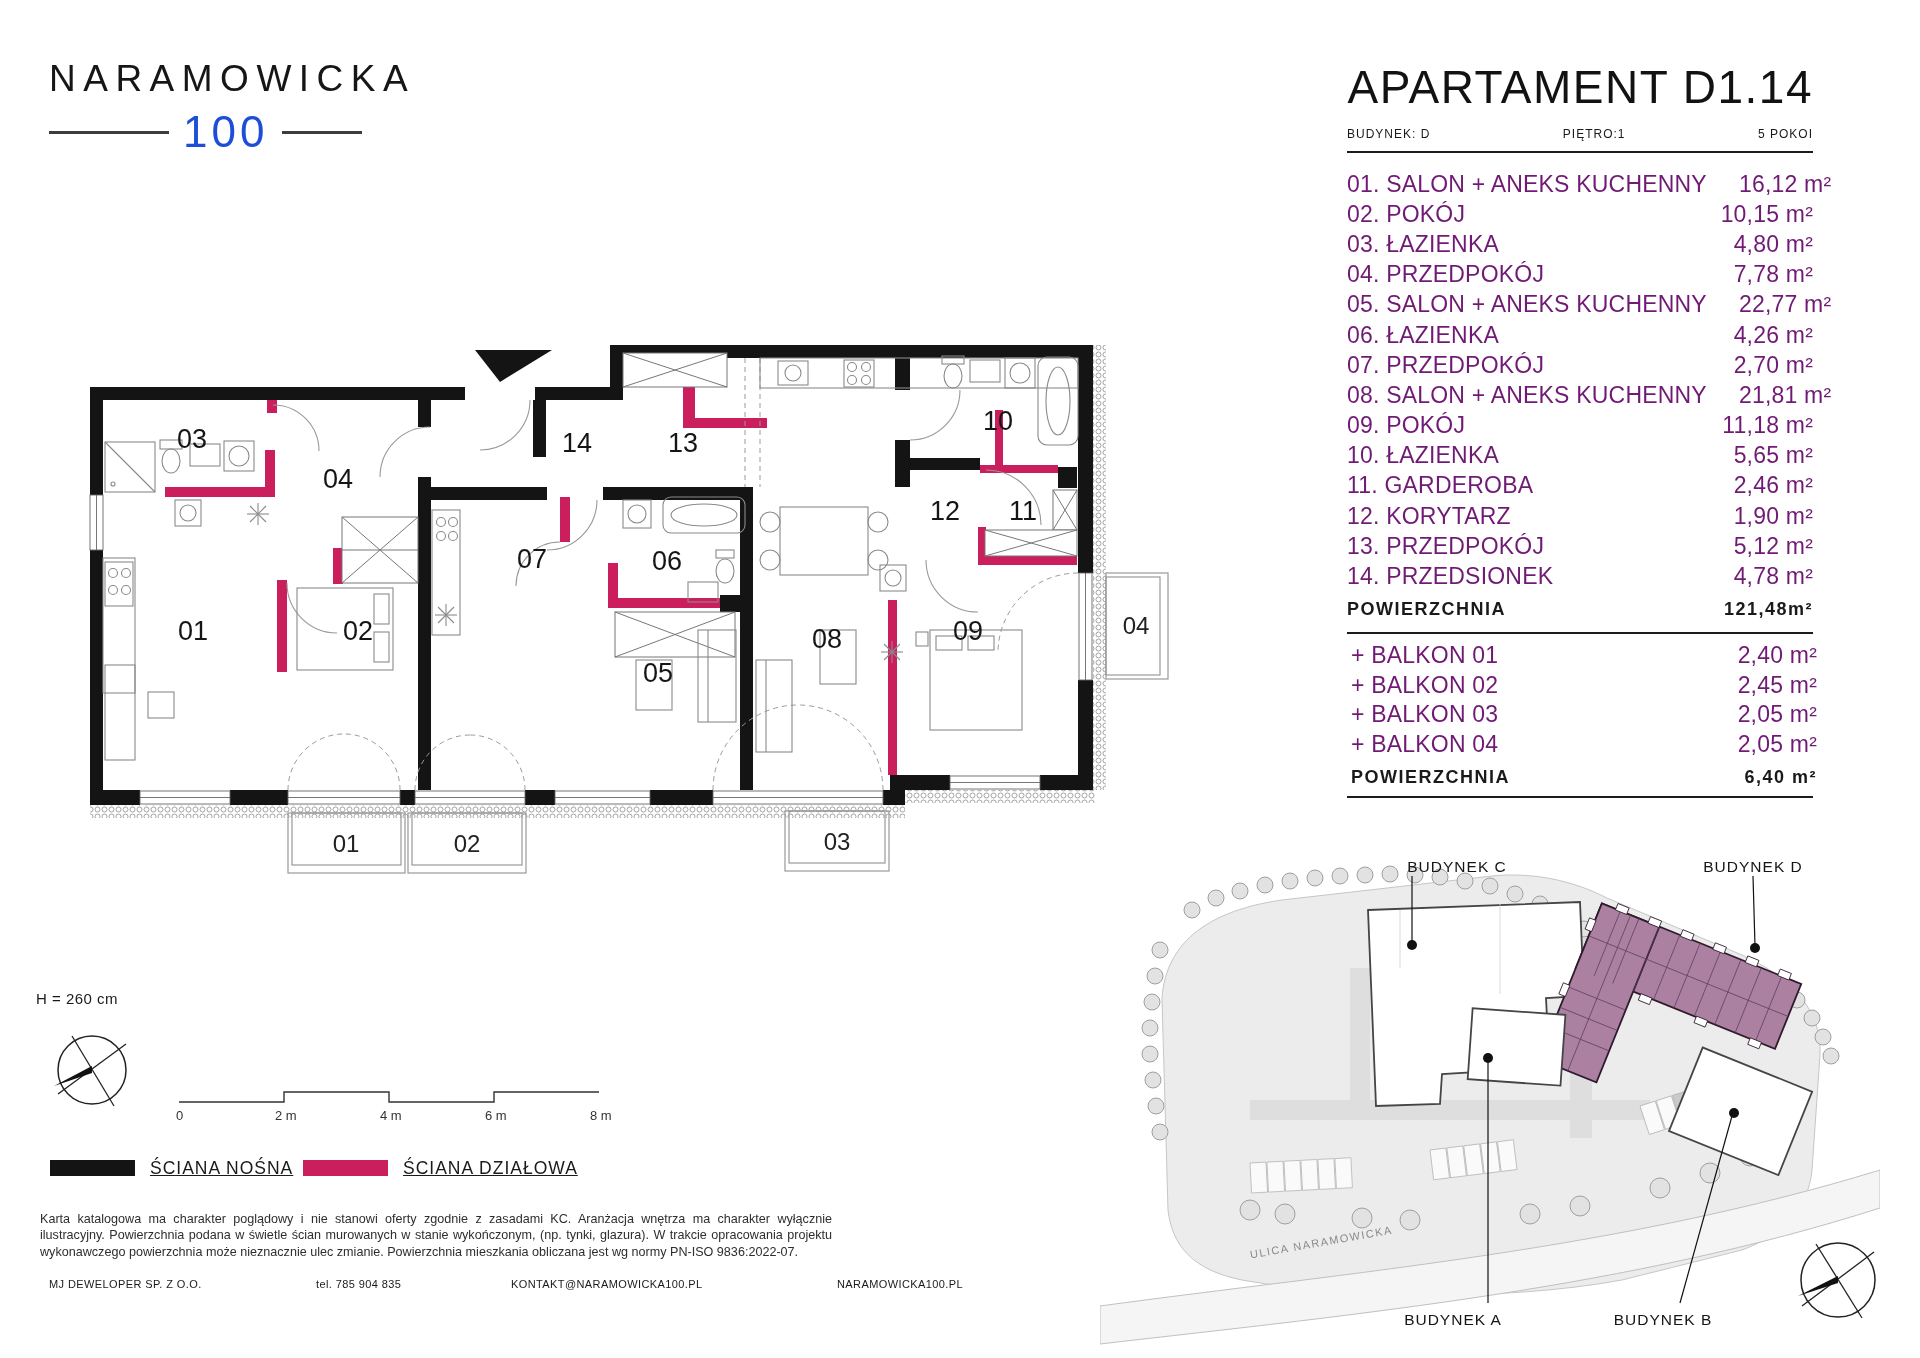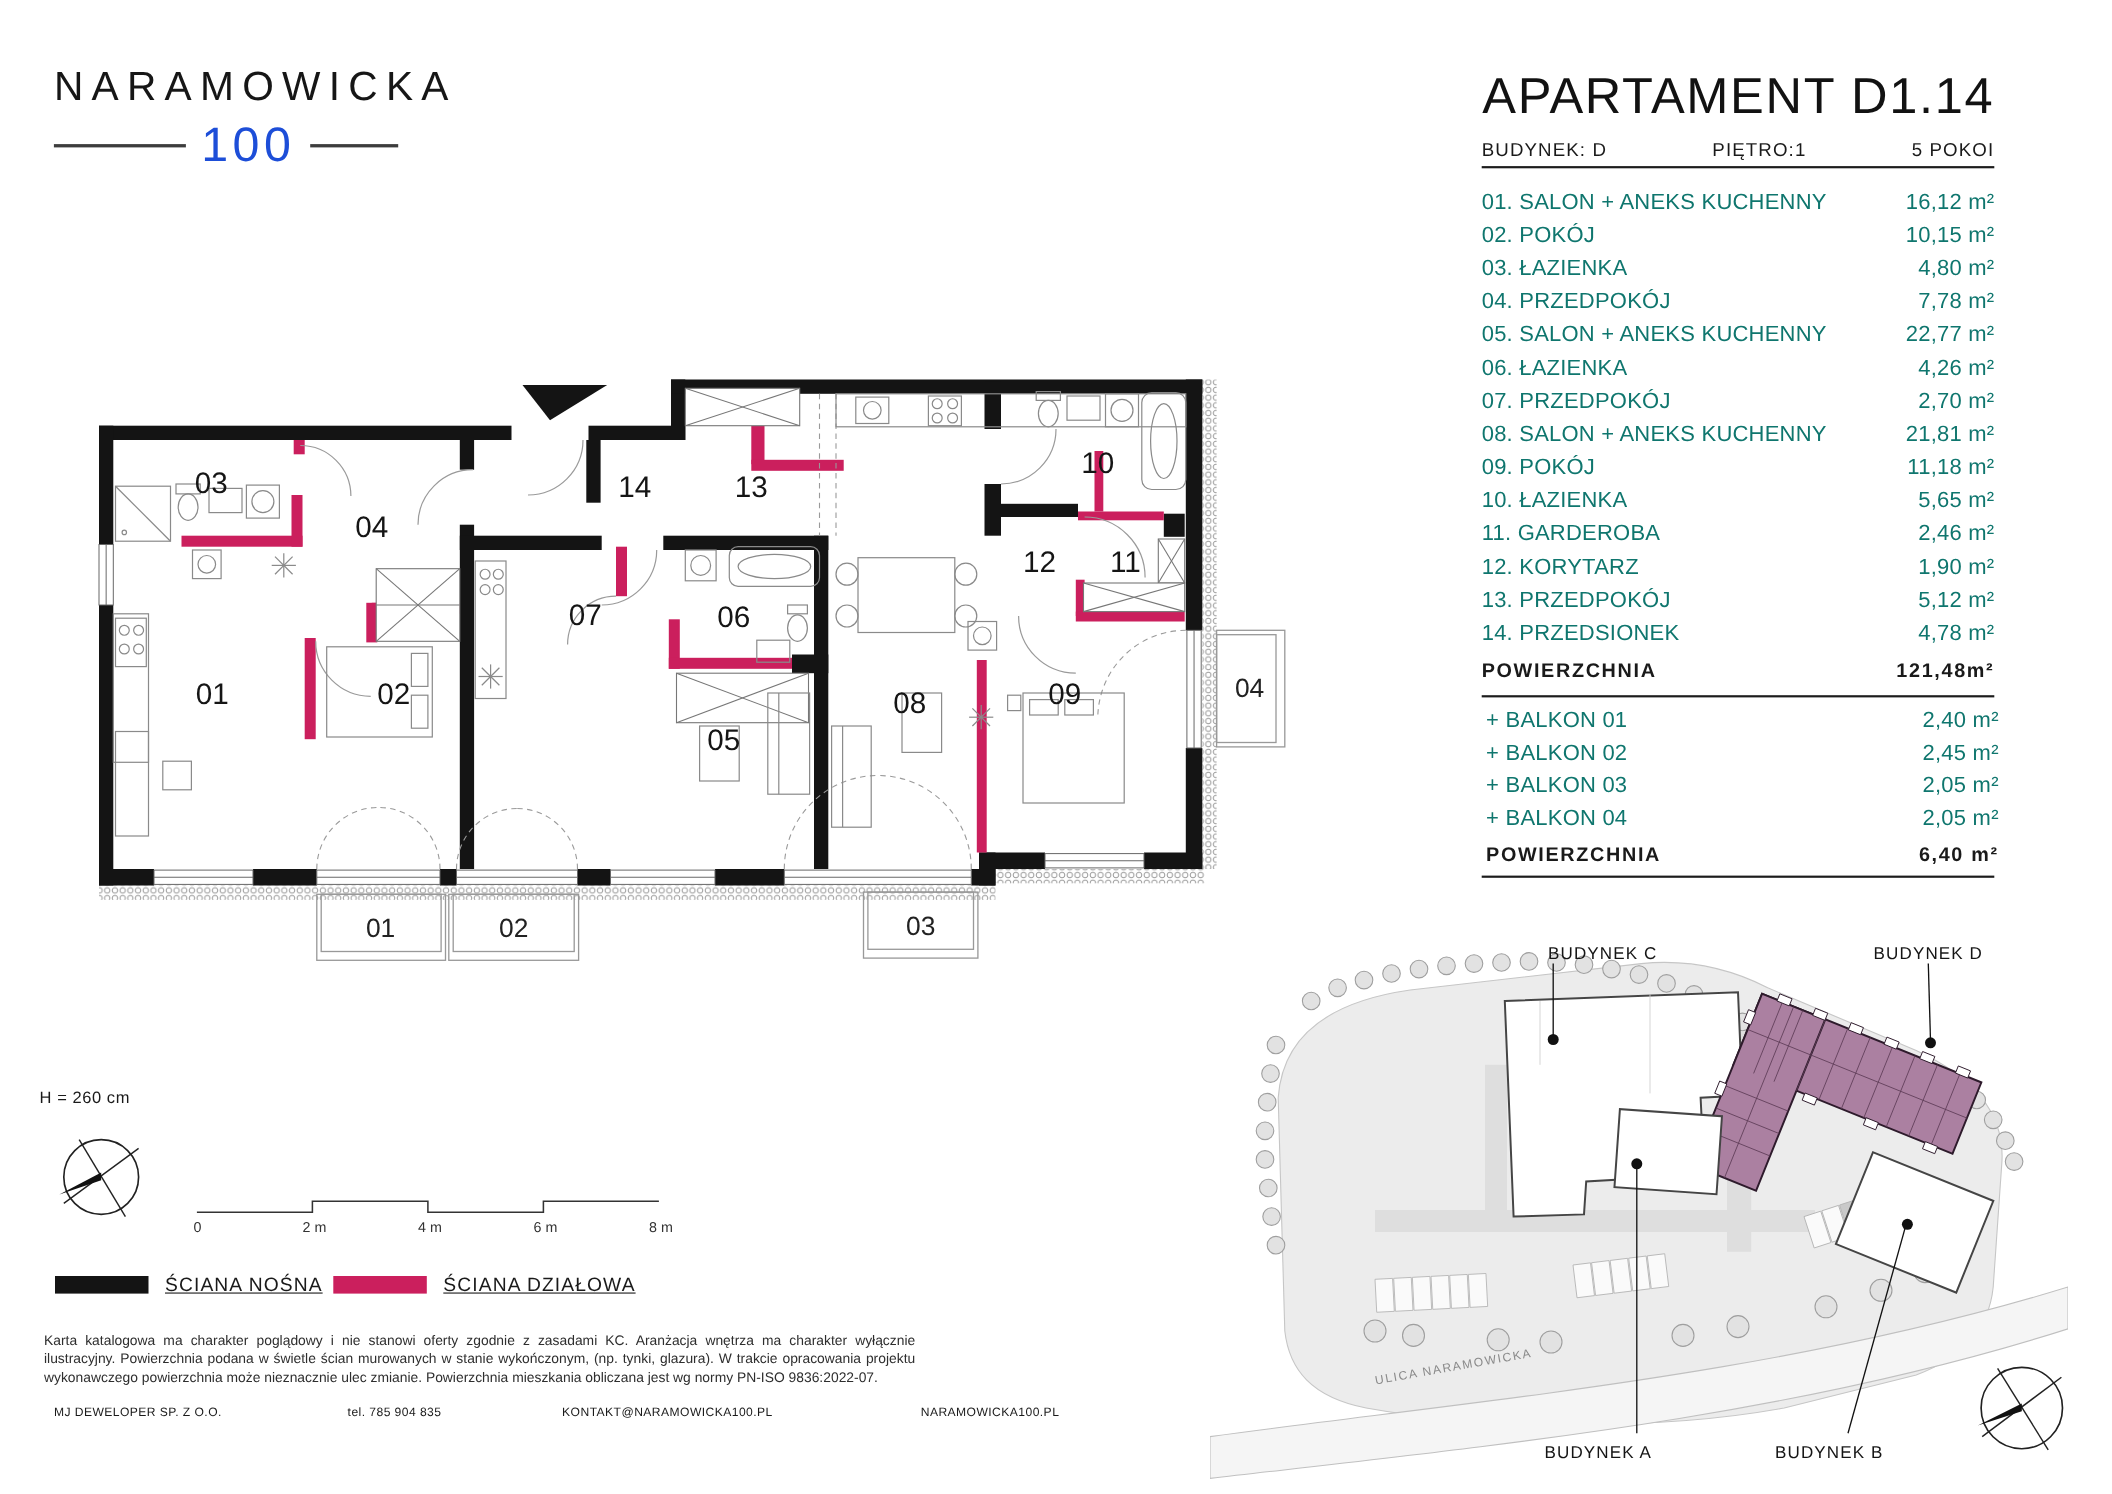--- a/index.html
+++ b/index.html
@@ -11,24 +11,24 @@
   .logo-name{font-size:37px;letter-spacing:7.5px;color:#161616;white-space:nowrap;}
   .logo-row{display:flex;align-items:center;margin-top:10px;}
   .logo-line{height:3px;background:#3d3d3d;}
   .logo-line.l{width:120px;}
   .logo-line.r{width:80px;}
   .logo-num{font-size:44px;letter-spacing:4px;color:#1d4ed8;margin:0 14px;line-height:1;}
 
   
   .panel{position:absolute;left:1347px;top:0;width:466px;}
   .title{position:absolute;top:60px;right:0;font-size:46px;letter-spacing:1.5px;color:#121212;white-space:nowrap;}
-  .meta{position:absolute;top:127px;left:0;width:466px;display:flex;justify-content:space-between;font-size:17px;letter-spacing:1px;}
+  .meta{position:absolute;top:127px;left:0;width:466px;display:flex;justify-content:space-between;font-size:12px;letter-spacing:1px;}
   .rule{position:absolute;left:0;width:466px;height:0;border-top:2px solid #1c1c1c;}
   .rows{position:absolute;top:169px;left:0;width:466px;}
-  .t-row{height:30.2px;display:flex;justify-content:space-between;align-items:center;font-size:20px;letter-spacing:0.2px;color:#0f766e;white-space:nowrap;gap:32px;}
+  .t-row{height:30.2px;display:flex;justify-content:space-between;align-items:center;font-size:23px;letter-spacing:0.2px;color:#701a75;white-space:nowrap;gap:32px;}
   .t-row .val{text-align:center;}
   .t-total{height:36px;display:flex;justify-content:space-between;align-items:center;font-size:18px;font-weight:700;letter-spacing:1.5px;gap:36px;}
   .bal-rows{position:absolute;top:641px;left:4px;width:466px;}
   .bal-rows .t-row{height:29.5px;}
 
   
   .h-note{position:absolute;left:36px;top:990px;font-size:15px;letter-spacing:0.5px;}
   .legend{position:absolute;left:50px;top:1158px;width:700px;height:24px;}
   .sw{position:absolute;top:2px;width:85px;height:16px;}
   .sw.black{left:0;background:#141414;}

